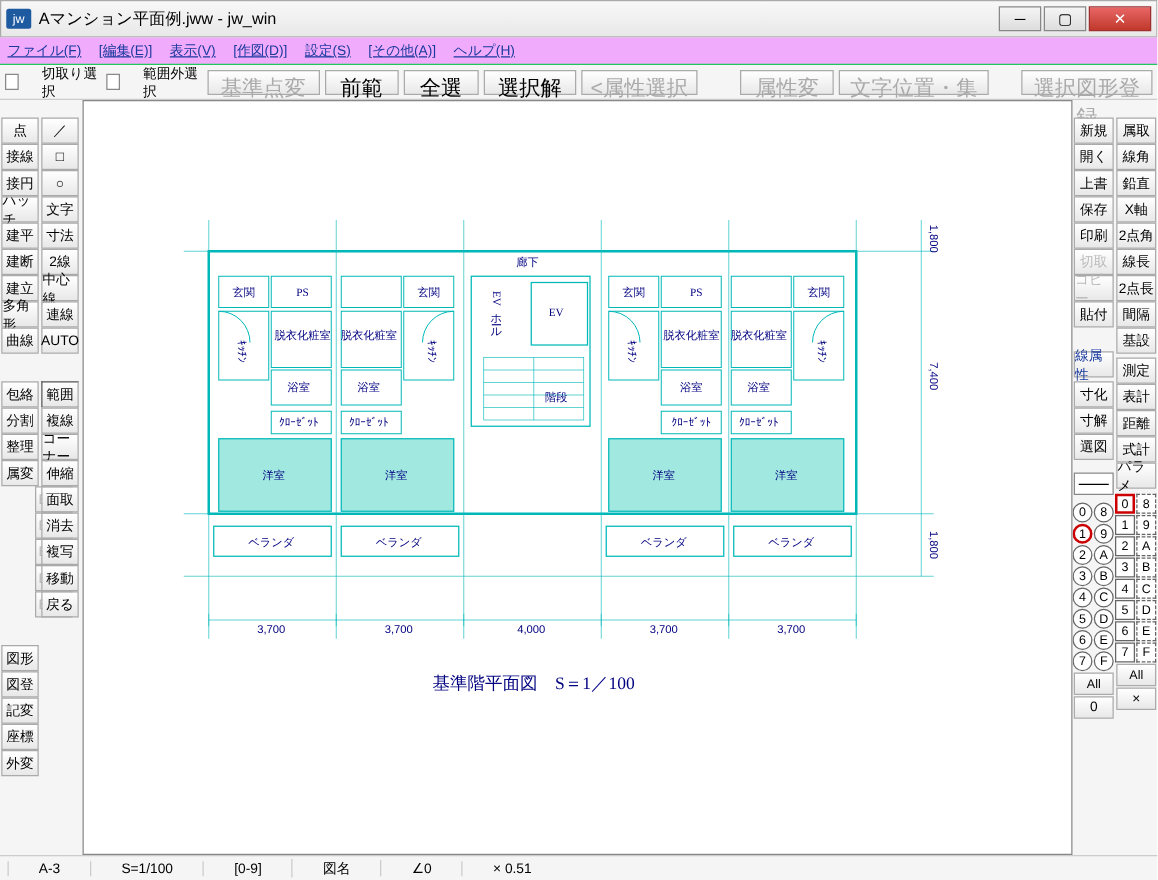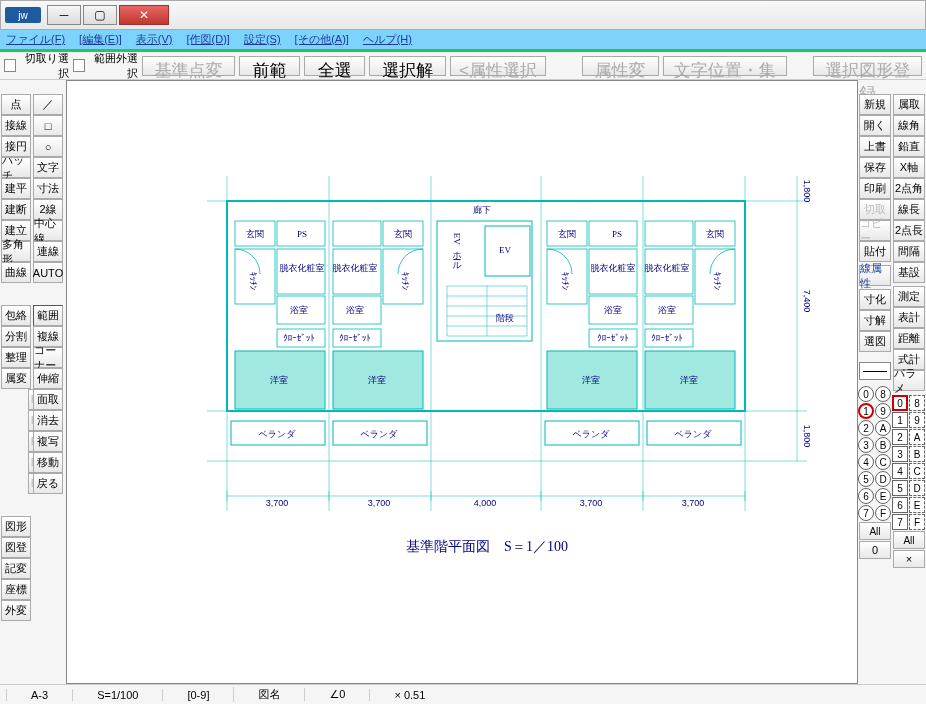--- a/index.html
+++ b/index.html
@@ -1,66 +1,67 @@
 <!DOCTYPE html>
 <html><head>
 <meta charset="utf-8">
 <style>
 * { box-sizing: border-box; margin: 0; padding: 0; font-family: "MS Gothic", "Meiryo", sans-serif; }
 body { width: 926px; height: 704px; background: #fff; overflow: hidden; font-size: 11px; }
 
 .titlebar { height: 30px; background: linear-gradient(to bottom, #f8f8f8, #e8e8e8); border: 1px solid #aaa; display: flex; align-items: center; padding: 0 4px; }
-.titlebar-icon { width: 36px; height: 16px; background: #1e5aa0; color: #fff; font-size: 10px; display: flex; align-items: center; justify-content: center; border-radius: 2px; margin-right: 6px; }
+.titlebar-icon { width: 20px; height: 16px; background: #1e5aa0; color: #fff; font-size: 10px; display: flex; align-items: center; justify-content: center; border-radius: 2px; margin-right: 6px; }
 .titlebar-text { flex: 1; color: #000; font-size: 13px; }
 .window-controls { display: flex; gap: 2px; }
 .window-btn { width: 34px; height: 20px; border: 1px solid #888; background: linear-gradient(to bottom, #f5f5f5, #ddd); display: flex; align-items: center; justify-content: center; font-size: 12px; }
 .window-btn.close { background: linear-gradient(to bottom, #e86666, #c0392b); color: #fff; width: 50px; border-color: #a03030; }
 
-.menubar { height: 22px; background: #7dd3fc; border-bottom: 3px solid #22c55e; display: flex; align-items: center; padding: 0 6px; gap: 14px; }
+.menubar { height: 22px; background: #f0abfc; border-bottom: 1px solid #22c55e; display: flex; align-items: center; padding: 0 6px; gap: 14px; }
 .menubar span { color: #1a3a9e; text-decoration: underline; cursor: pointer; }
 
 .toolbar { height: 28px; background: #f5f5f5; border-bottom: 1px solid #ccc; display: flex; align-items: center; padding: 0 4px; gap: 4px; }
-.tool-check { display: flex; align-items: center; gap: 2px; text-align: right; }
+.tool-check { display: flex; align-items: center; gap: 18px; }
 .tool-check .box { width: 13px; height: 13px; border: 1px solid #888; background: #fff; }
 .tool-btn { border: 1px solid #aaa; background: linear-gradient(to bottom, #fff, #e8e8e8); padding: 2px 6px; font-size: 17px; height: 20px; }
 .tool-btn.disabled { color: #aaa; }
 
 .main { display: flex; height: 604px; background: #f5f5f5; }
 .left-tools { display: flex; }
 .tool-col { display: flex; flex-direction: column; width: 32px; padding-top: 14px; }
 .tbtn { width: 30px; height: 21px; border: 1px solid #aaa; background: linear-gradient(to bottom, #fff, #e8e8e8); font-size: 11px; display: flex; align-items: center; justify-content: center; margin: 0 1px; }
 .tbtn.disabled { color: #bbb; margin-left: 28px; }
 .tool-gap { height: 22px; }
 
-.canvas { flex: 1; background: #fff; border: 1px solid #888; position: relative; overflow: hidden; text-align: right; }
+.canvas { flex: 1; background: #fff; border: 1px solid #888; position: relative; overflow: hidden; }
 
 .right-tools { display: flex; }
 .right-tools .tool-col { width: 34px; }
 .rbtn { width: 32px; height: 21px; border: 1px solid #aaa; background: linear-gradient(to bottom, #fff, #e8e8e8); font-size: 11px; display: flex; align-items: center; justify-content: center; margin: 0 1px; }
 .rbtn.disabled { color: #bbb; }
-.rbtn.blue { color: #1a3a9e; }
+.rbtn.blue { color: #1a3a9e; margin-top: 16px; }
 .layer-cell { width: 16px; height: 16px; border: 1px solid #666; background: #fff; font-size: 10px; display: flex; align-items: center; justify-content: center; }
 .layer-cell.oval { border-radius: 50%; }
 .layer-cell.active { border: 2px solid #c00; }
 .layer-cell.dashed { border-style: dashed; }
 
 .statusbar { height: 20px; background: #f5f5f5; border-top: 1px solid #ccc; display: flex; align-items: center; padding: 0 6px; font-size: 11px; }
 .statusbar .status-msg { flex: 1; }
 .statusbar .status-field { padding: 0 24px; border-left: 1px solid #ccc; }
 .fp-line { stroke: #00b8b8; stroke-width: 1; fill: none; }
 .fp-wall { stroke: #00b8b8; stroke-width: 2; fill: none; }
 .fp-text { font-size: 9px; fill: #000080; font-family: "MS Gothic"; }
 .fp-text-lg { font-size: 14px; fill: #000080; font-family: "MS Gothic"; }
 .fp-dim { font-size: 9px; fill: #000080; }
 </style>
 </head>
 <body>
 
 <div class="titlebar">
   <div class="titlebar-icon">jw</div>
+  <div class="titlebar-text">Aマンション平面例.jww - jw_win</div>
   <div class="window-controls">
     <div class="window-btn">─</div>
     <div class="window-btn">▢</div>
     <div class="window-btn close">✕</div>
   </div>
 </div>
 
 <div class="menubar">
   <span>ファイル(F)</span>
   <span>[編集(E)]</span>

